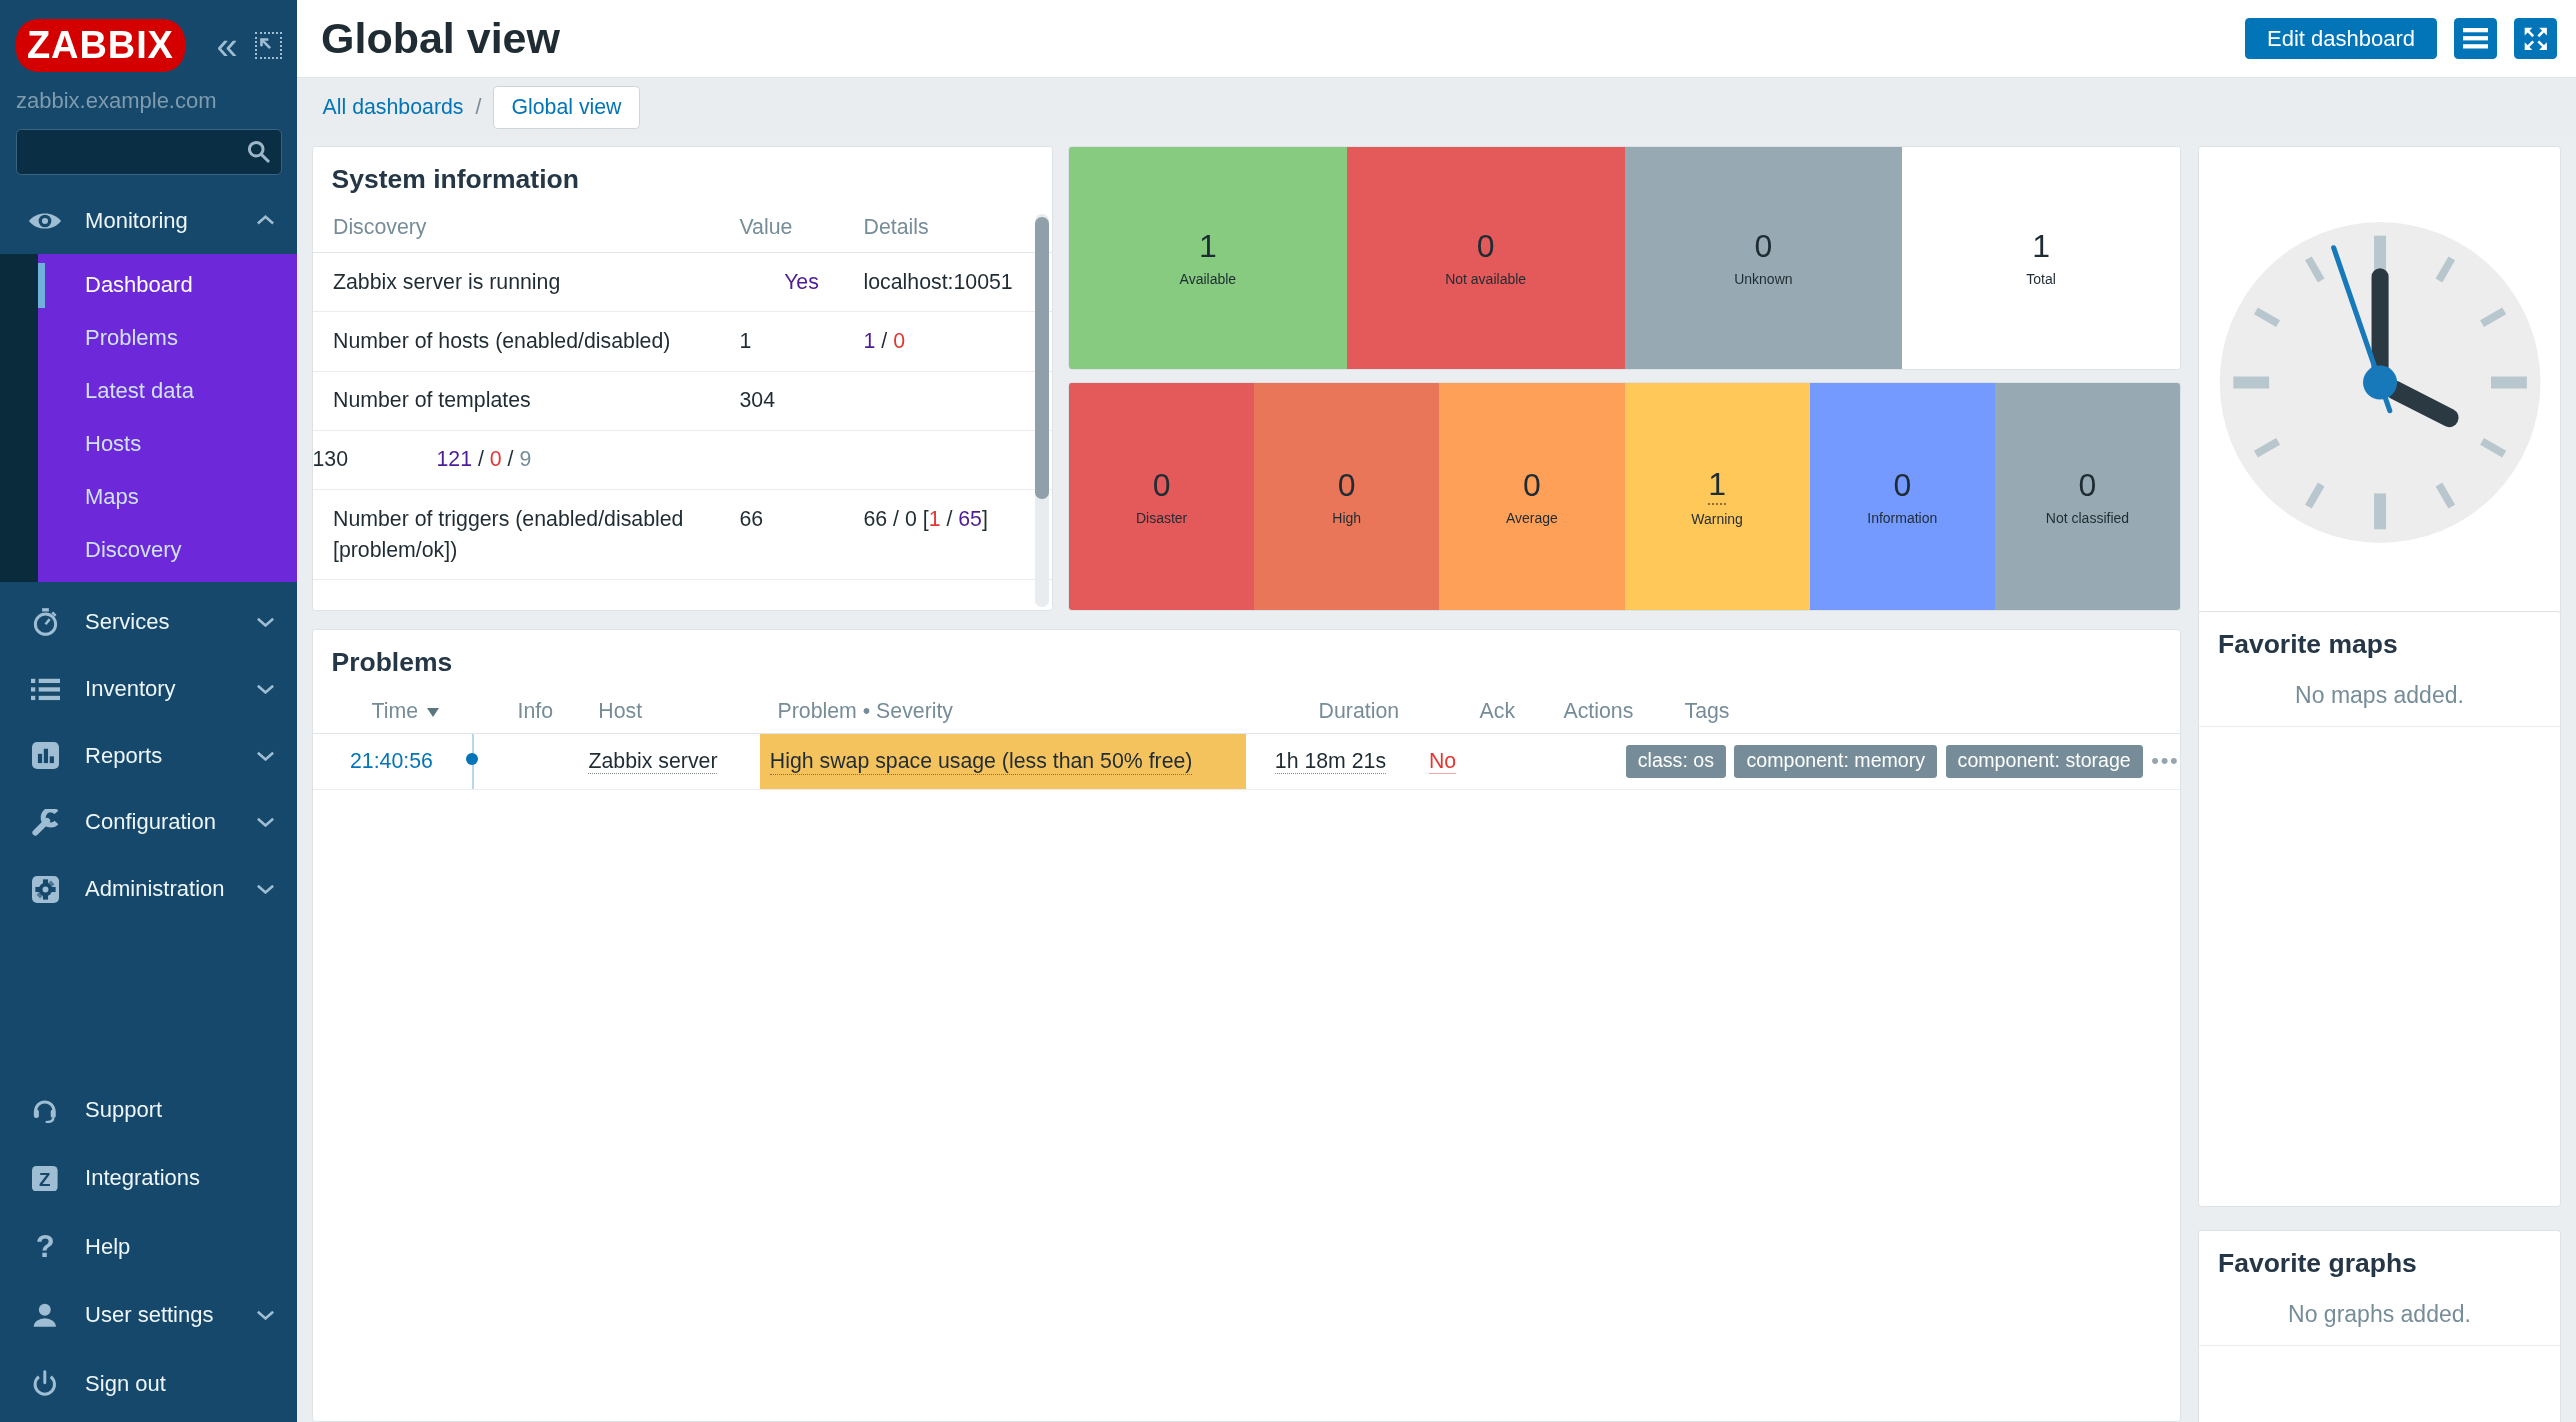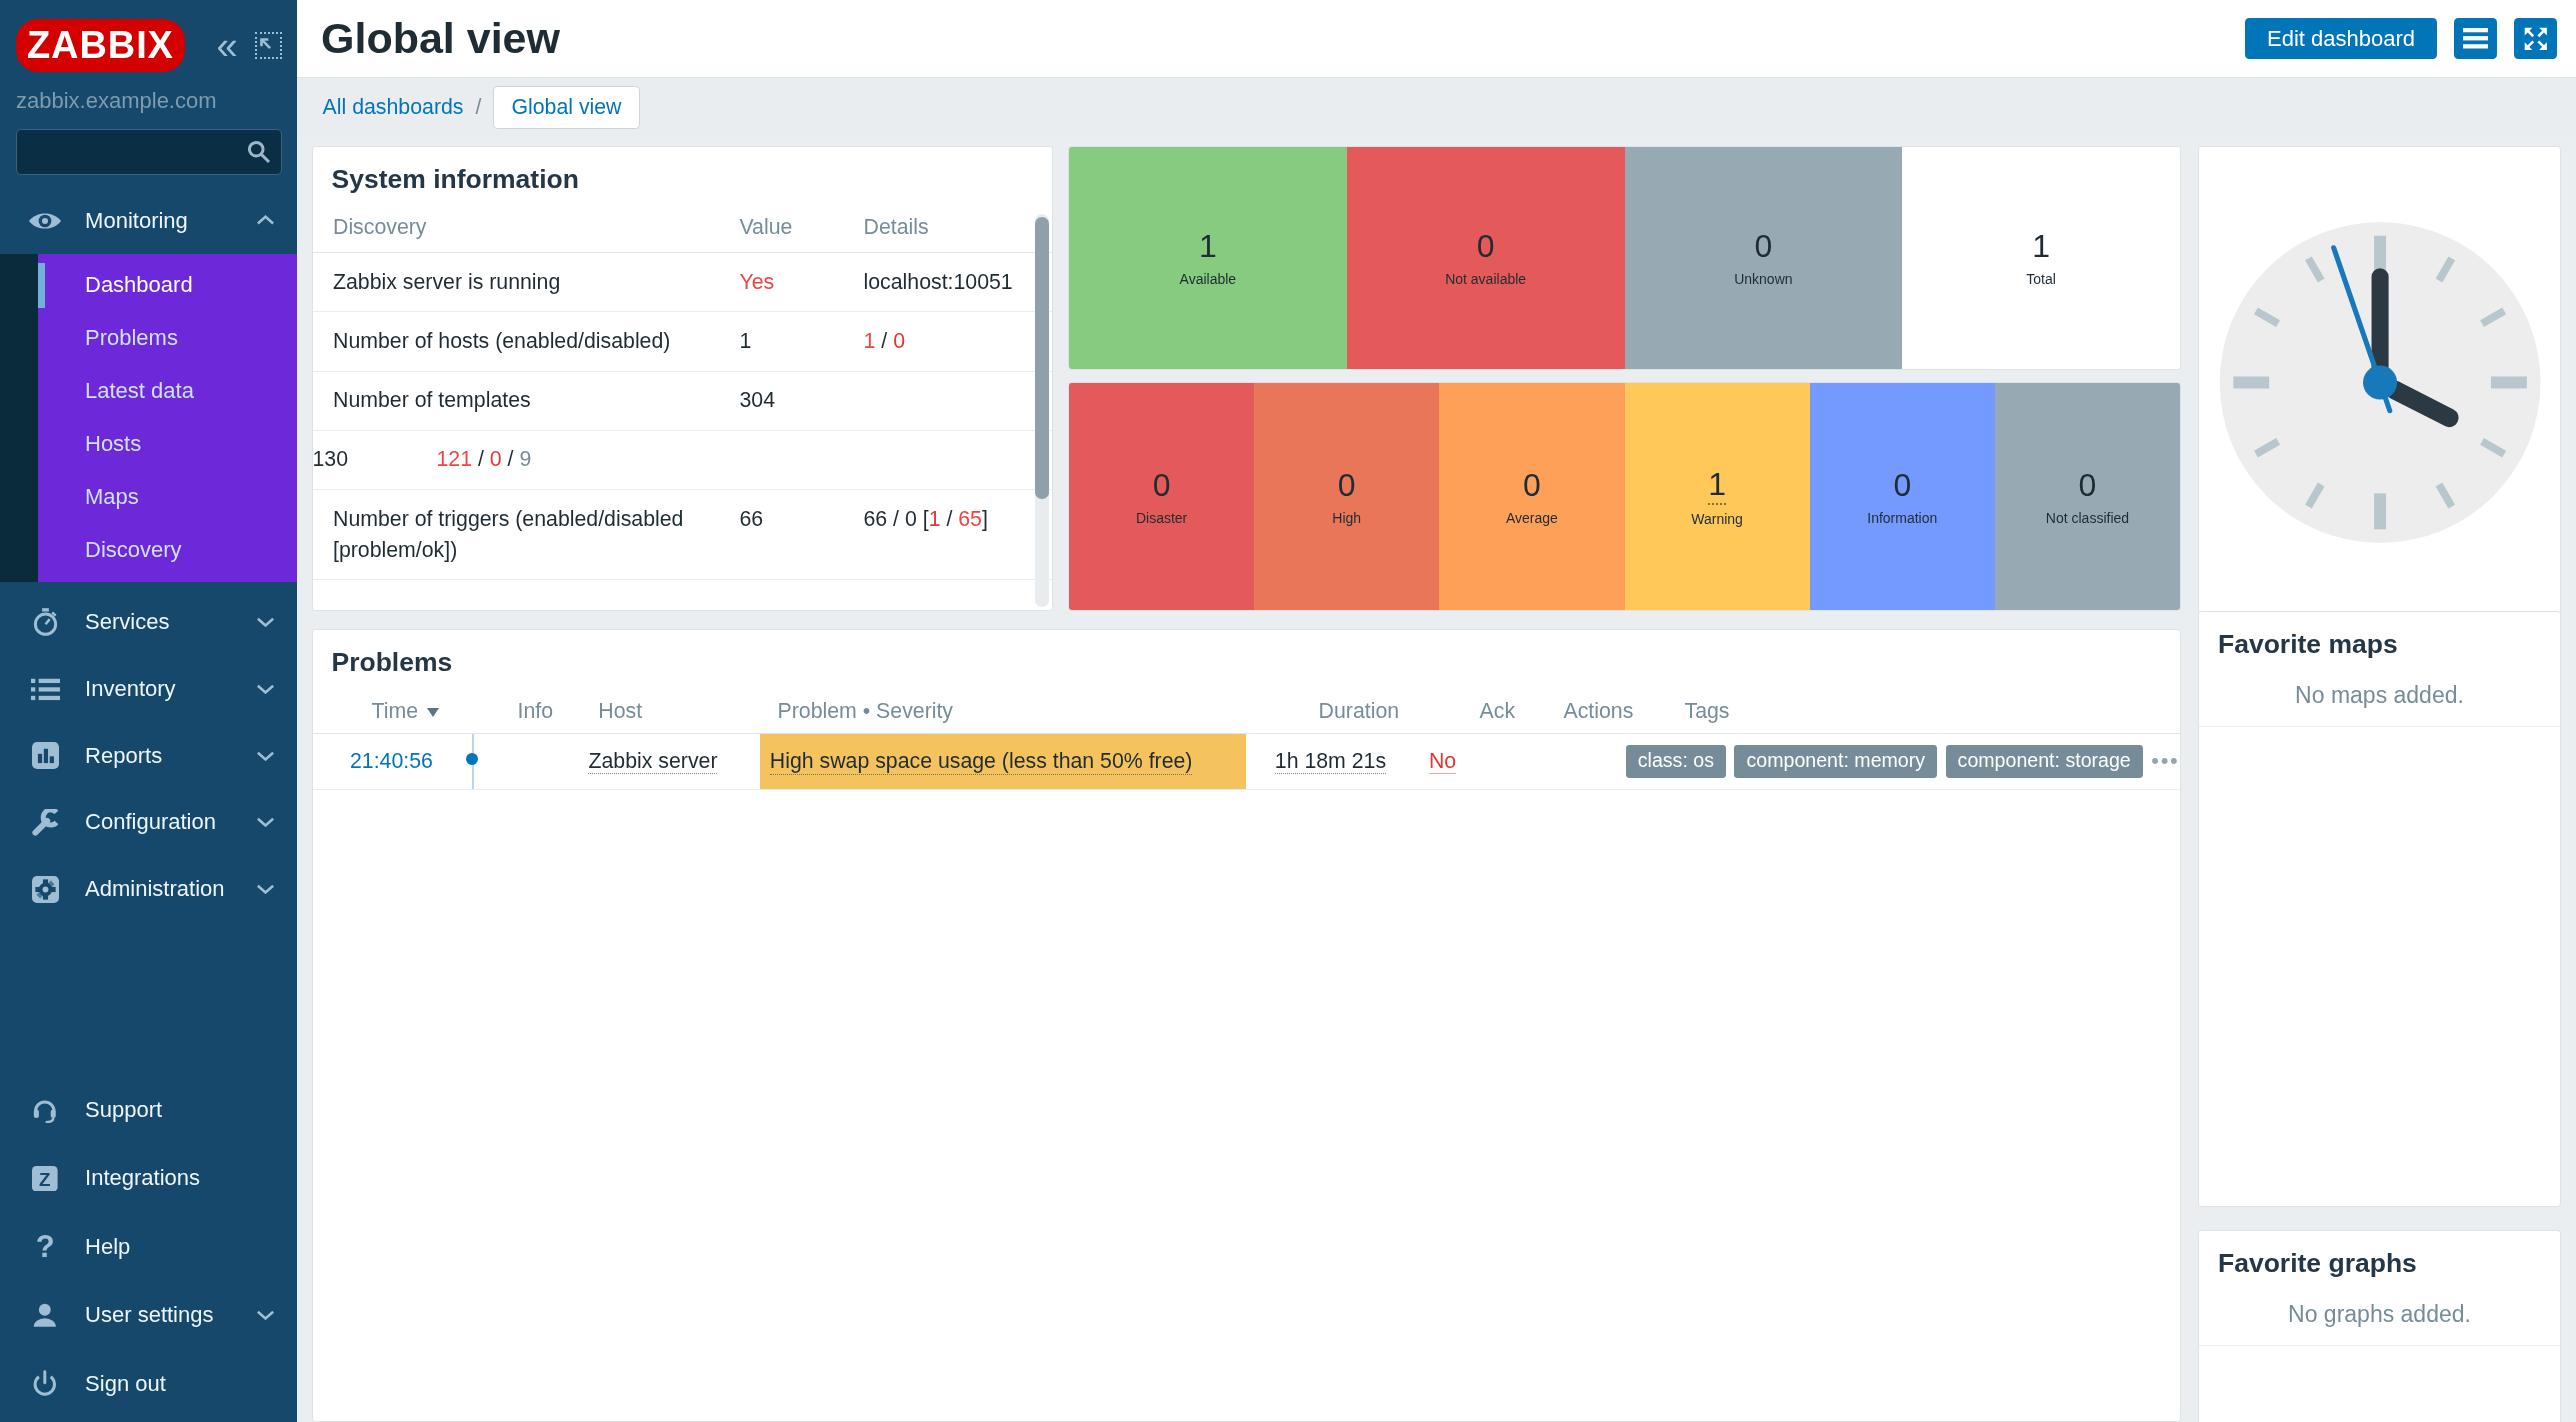--- a/index.html
+++ b/index.html
@@ -47,21 +47,21 @@
   .widget { position:absolute; background:#fff; border:0.9px solid #dce2e6; border-radius:3.4px; overflow:hidden; }
   .w-title { font-size:26.5px; font-weight:bold; color:#253746; padding:17px 0 12px 19px; }
   
   #sysinfo { left:14.5px; top:8.5px; width:741px; height:465px; }
   .si-head, .si-row { display:flex; font-size:21.3px; }
   .si-head { color:#768d99; padding:8.5px 0 12px; border-bottom:1.7px solid #dfe5e9; }
   .si-row { border-bottom:1.7px solid #e9edf0; align-items:flex-start; padding:13.7px 0; line-height:1.45; }
   .si-c1 { width:427px; padding-left:20.5px; padding-right:25.6px; }
   .si-c2 { width:124px; }
   .si-c3 { flex:1; }
-  .green { color:#ef4444; } .red { color:#e33734; } .grayv { color:#768d99; }
+  .green { color:#4c1d95;text-align:center; } .red { color:#e33734; } .grayv { color:#768d99; }
   .si-scroll { position:absolute; right:2.6px; top:67px; bottom:2.6px; width:13.7px; background:#e8ecef; border-radius:6.8px; }
   .si-thumb { position:absolute; left:0; top:3.4px; width:13.7px; height:282px; background:#8fa0aa; border-radius:6.8px; }
   
   #hostavail { left:771px; top:8.5px; width:1113px; height:224px; display:flex; }
   #severity  { left:771px; top:245px; width:1113px; height:229px; display:flex; }
   .cell { flex:1; display:flex; flex-direction:column; align-items:center; justify-content:center; gap:6.8px; }
   .cell .num { font-size:32px; color:#1f2c33; }
   .cell .lbl { font-size:14px; color:#1f2c33; }
   .u-dotted { border-bottom:2.6px dotted rgba(0,0,0,.45); cursor:pointer; }
   .av-available{background:#86cb80;} .av-notavail{background:#e45959;} .av-unknown{background:#97aab3;} .av-total{background:#ffffff;}

